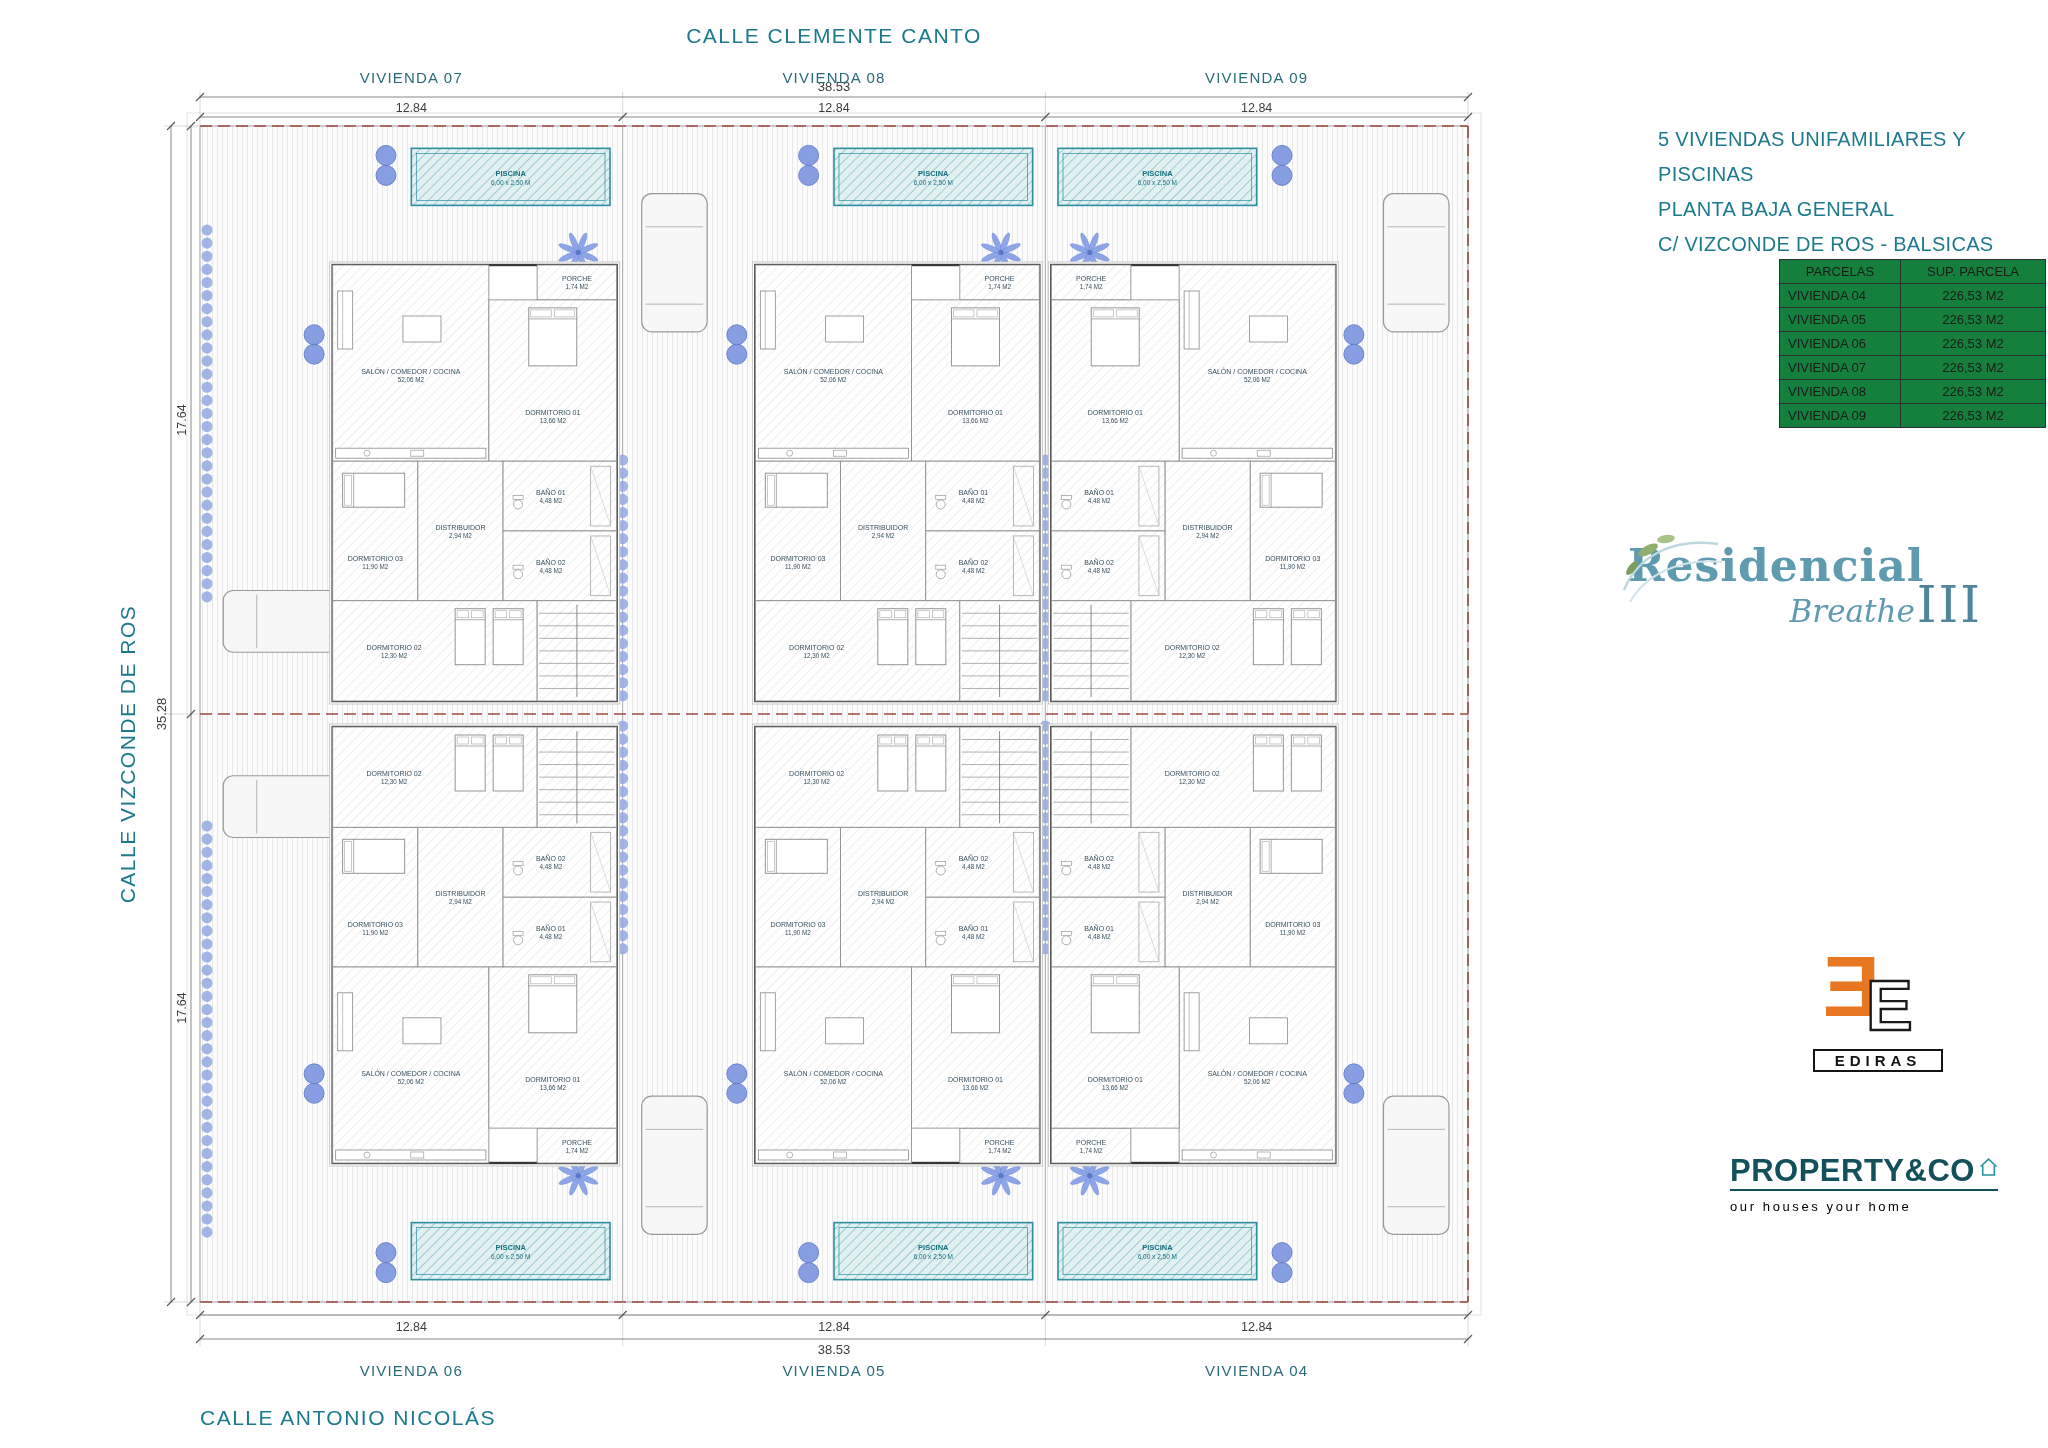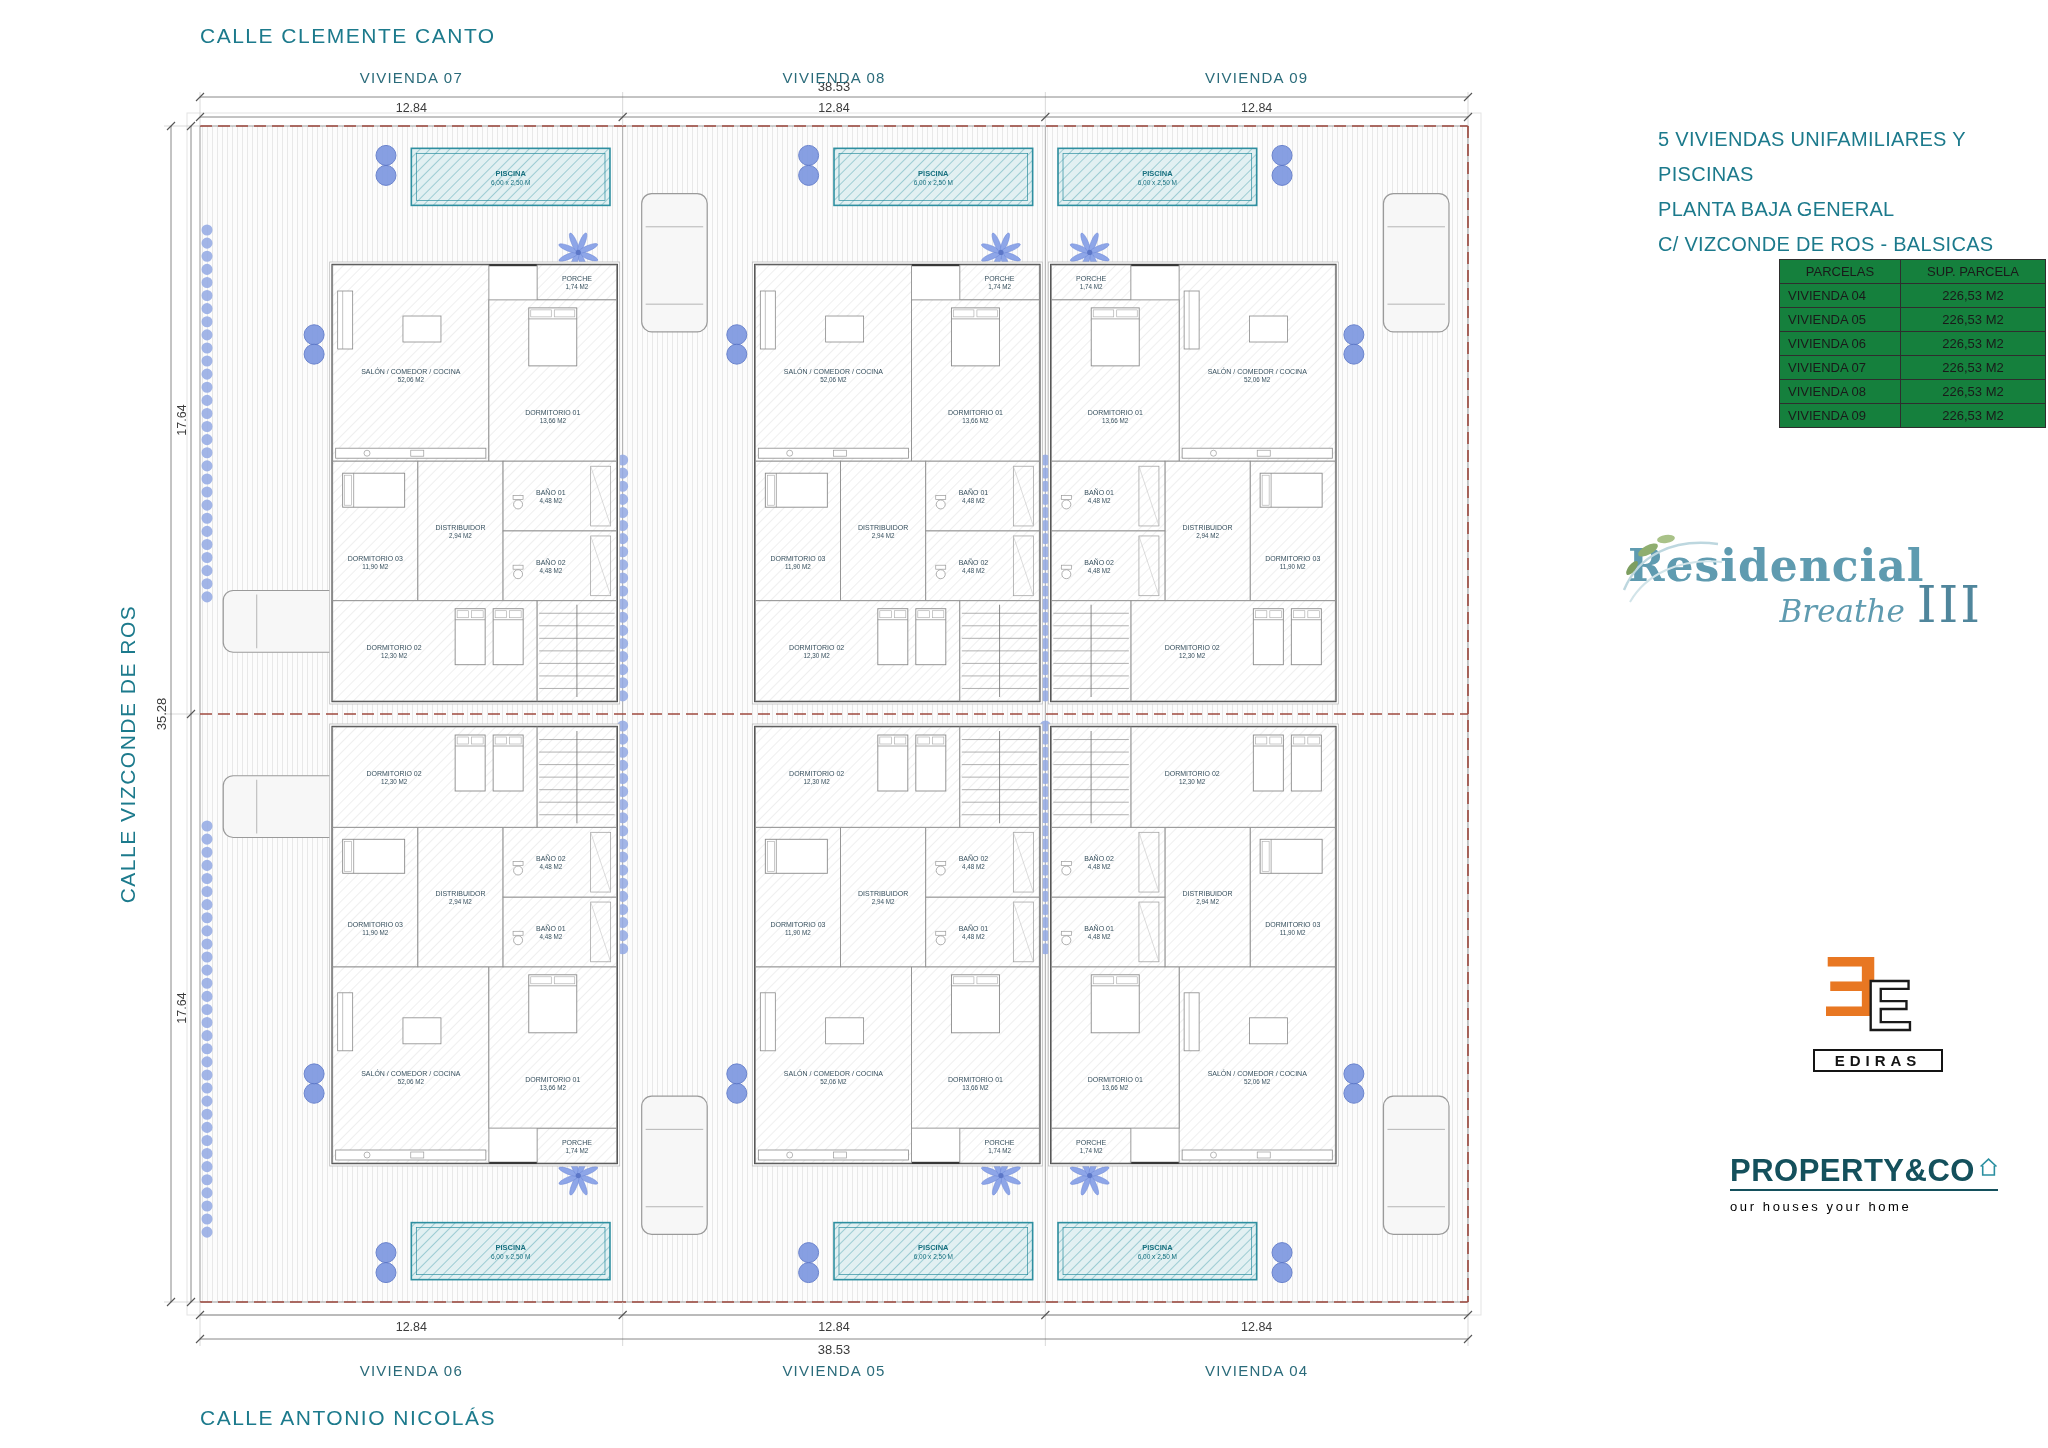--- a/index.html
+++ b/index.html
@@ -1,31 +1,31 @@
 <!DOCTYPE html>
 <html><head>
 <meta charset="utf-8">
 <style>
   html,body{margin:0;padding:0}
   body{width:2048px;height:1448px;position:relative;background:#ffffff;font-family:"Liberation Sans",sans-serif;overflow:hidden}
   #plan-svg{position:absolute;left:0;top:0}
   .street{position:absolute;color:#1c7a8c;font-size:21px;letter-spacing:1.5px}
-  .street-top{left:200px;top:24px;width:1268px;}
+  .street-top{left:200px;top:24px;width:1268px;text-align:center}
   .street-bottom{left:200px;top:1406px;width:1268px;text-align:left}
   .street-left{left:128px;top:754px;transform:translate(-50%,-50%) rotate(-90deg);white-space:nowrap}
   .panel-lines{position:absolute;left:1658px;top:122px;color:#1c7a8c;font-size:20px;line-height:35px;letter-spacing:.3px}
   .parcela-table{position:absolute;left:1779px;top:259px;border-collapse:collapse;font-size:13px;color:#1a1a1a;background:#15803d}
   .parcela-table th,.parcela-table td{border:1px solid #2e2e2e;padding:1px 8px;height:21px;font-weight:normal}
   .parcela-table th{text-align:center}
   .cell-parcela{text-align:left;min-width:104px}
   .cell-sup{text-align:center;min-width:128px}
   .logo-res{position:absolute;left:1628px;top:540px;width:384px;color:#5f9bb0;text-align:left}
   .res-deco{position:absolute;left:-14px;top:-16px}
   .res-title{font-family:"DejaVu Serif",serif;font-weight:bold;font-size:44px;letter-spacing:1px}
-  .res-sub{display:flex;justify-content:flex-end;align-items:baseline;gap:12px;padding-right:30px;margin-top:-8px}
+  .res-sub{display:flex;justify-content:flex-end;align-items:baseline;gap:2px;padding-right:30px;margin-top:-8px}
   .res-script{font-family:"DejaVu Serif",serif;font-style:italic;font-size:31px}
   .res-num{font-family:"DejaVu Serif",serif;font-size:50px;line-height:.9;letter-spacing:2px;color:#50869c}
   .logo-ediras{position:absolute;left:1812px;top:938px;width:132px;text-align:center}
   .ediras-box{display:inline-block;border:2px solid #141414;padding:1px 20px;font-weight:bold;font-size:15px;letter-spacing:5px;color:#141414;margin-top:5px}
   .logo-property{position:absolute;left:1730px;top:1148px;width:268px}
   .prop-row{display:flex;align-items:flex-end}
   .prop-name{font-weight:bold;font-size:31px;color:#14505c;letter-spacing:.5px;line-height:1}
   .house-icon{margin-left:4px}
   .prop-rule{border-top:2.5px solid #14505c;margin-top:3px}
   .prop-tag{font-size:13px;letter-spacing:2.6px;color:#000000;margin-top:8px}

